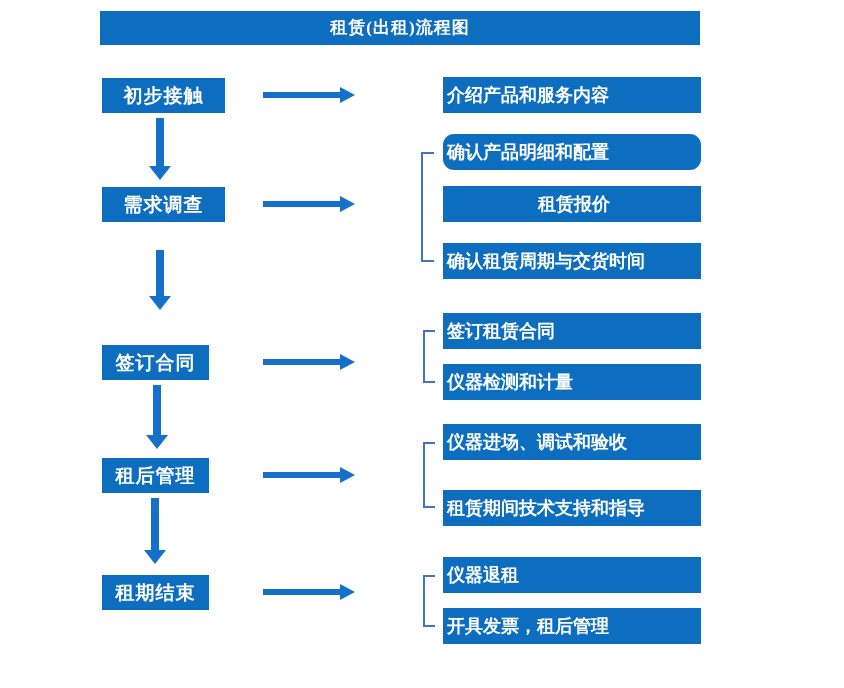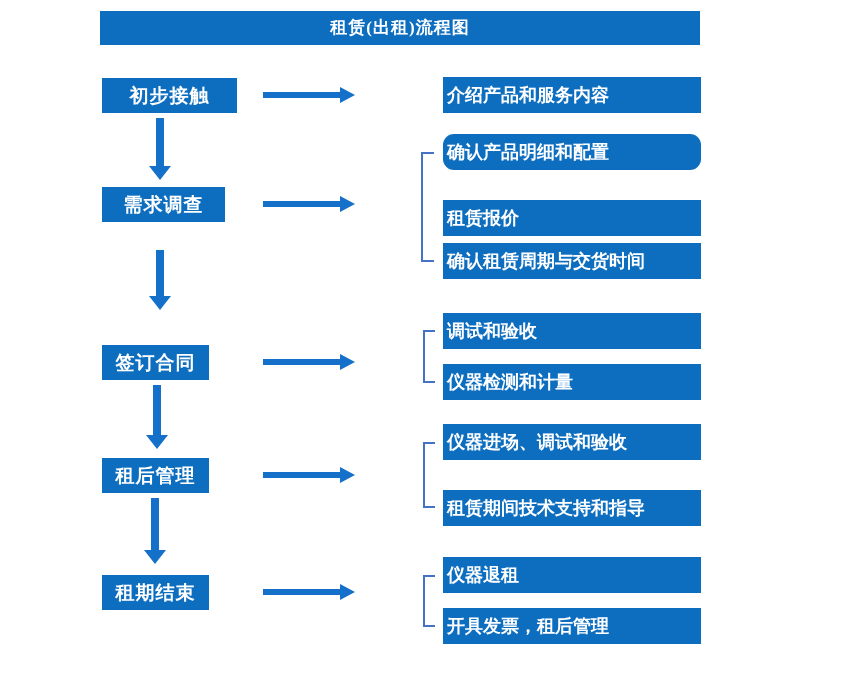--- a/index.html
+++ b/index.html
@@ -19,31 +19,31 @@
   }
   .title-bar {
     left:100px; top:11px; width:600px; height:34px;
     line-height:34px; text-align:center; font-size:17px;
     letter-spacing:1px;
   }
   .stage {
     height:35px; line-height:35px; text-align:center;
     font-size:19px; letter-spacing:1px;
   }
-  .stage.s1 { left:102px; top:78px;  width:135px; }
+  .stage.s1 { left:102px; top:78px;  width:123px; }
   .stage.s2 { left:102px; top:187px; width:123px; }
   .stage.s3 { left:102px; top:345px; width:107px; }
   .stage.s4 { left:102px; top:458px; width:107px; }
   .stage.s5 { left:102px; top:575px; width:107px; }
   .outbox {
     left:443px; width:258px; height:36px;
     line-height:36px; font-size:18px; padding-left:4px;
     white-space:nowrap;
   }
-  .o1  { top:77px; }  .o2  { top:134px;border-radius:11px; } .o3  { top:200px; }
+  .o1  { top:77px; }  .o2  { top:134px;border-radius:11px; } .o3  { top:186px;text-align:center; }
   .o4  { top:243px; } .o5  { top:313px; } .o6  { top:364px; }
   .o7  { top:424px; } .o8  { top:490px; } .o9  { top:557px; }
   .o10 { top:608px; }
   .harrow {
     position:absolute; left:263px; width:92px; height:16px;
     display:flex; align-items:center;
     color:var(--arrow-blue,#1470C8);
   }
   .harrow .hbar { flex:1; height:6px; background:currentColor; }
   .harrow .hhead {
@@ -134,20 +134,20 @@
 
   <div class="bracket b1"></div>
   <div class="bracket b2"></div>
   <div class="bracket b3"></div>
   <div class="bracket b4"></div>
 
   <div class="bluebox outbox o1">介绍产品和服务内容</div>
   <div class="bluebox outbox o2">确认产品明细和配置</div>
   <div class="bluebox outbox o3">租赁报价</div>
   <div class="bluebox outbox o4">确认租赁周期与交货时间</div>
-  <div class="bluebox outbox o5">调试和验收</div>
+  <div class="bluebox outbox o5">签订租赁合同</div>
   <div class="bluebox outbox o6">仪器检测和计量</div>
   <div class="bluebox outbox o7">仪器进场、调试和验收</div>
   <div class="bluebox outbox o8">租赁期间技术支持和指导</div>
   <div class="bluebox outbox o9">仪器退租</div>
   <div class="bluebox outbox o10">开具发票，租后管理</div>
 
 </div>
 
 </body></html>

